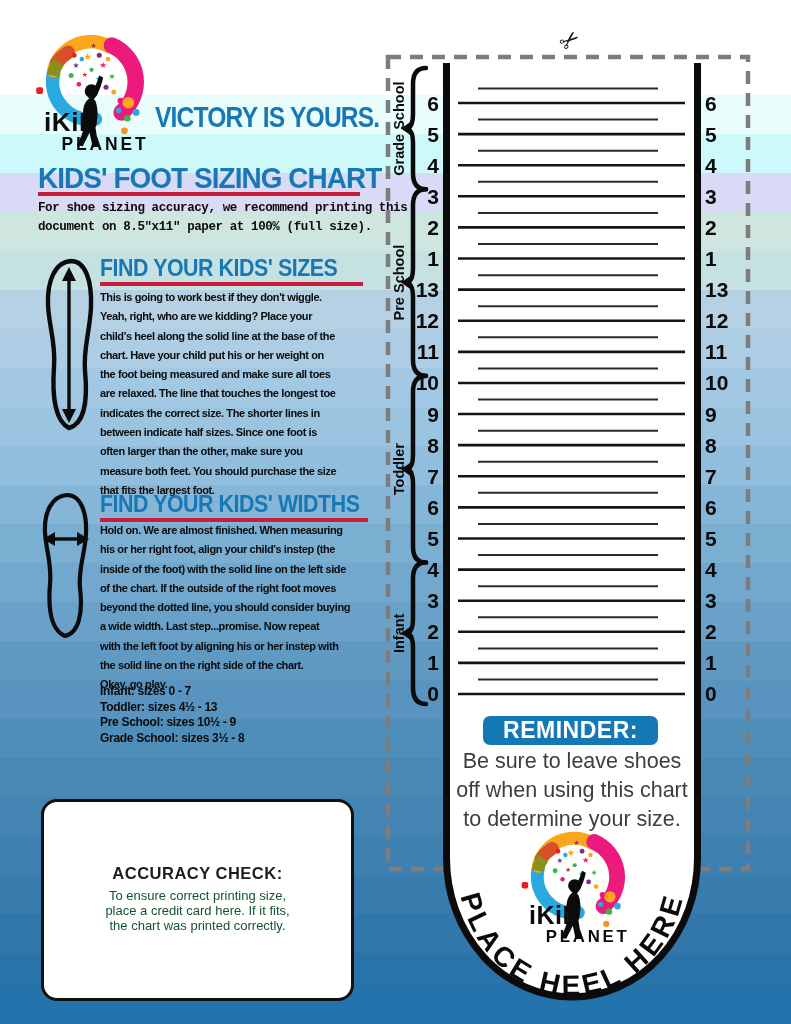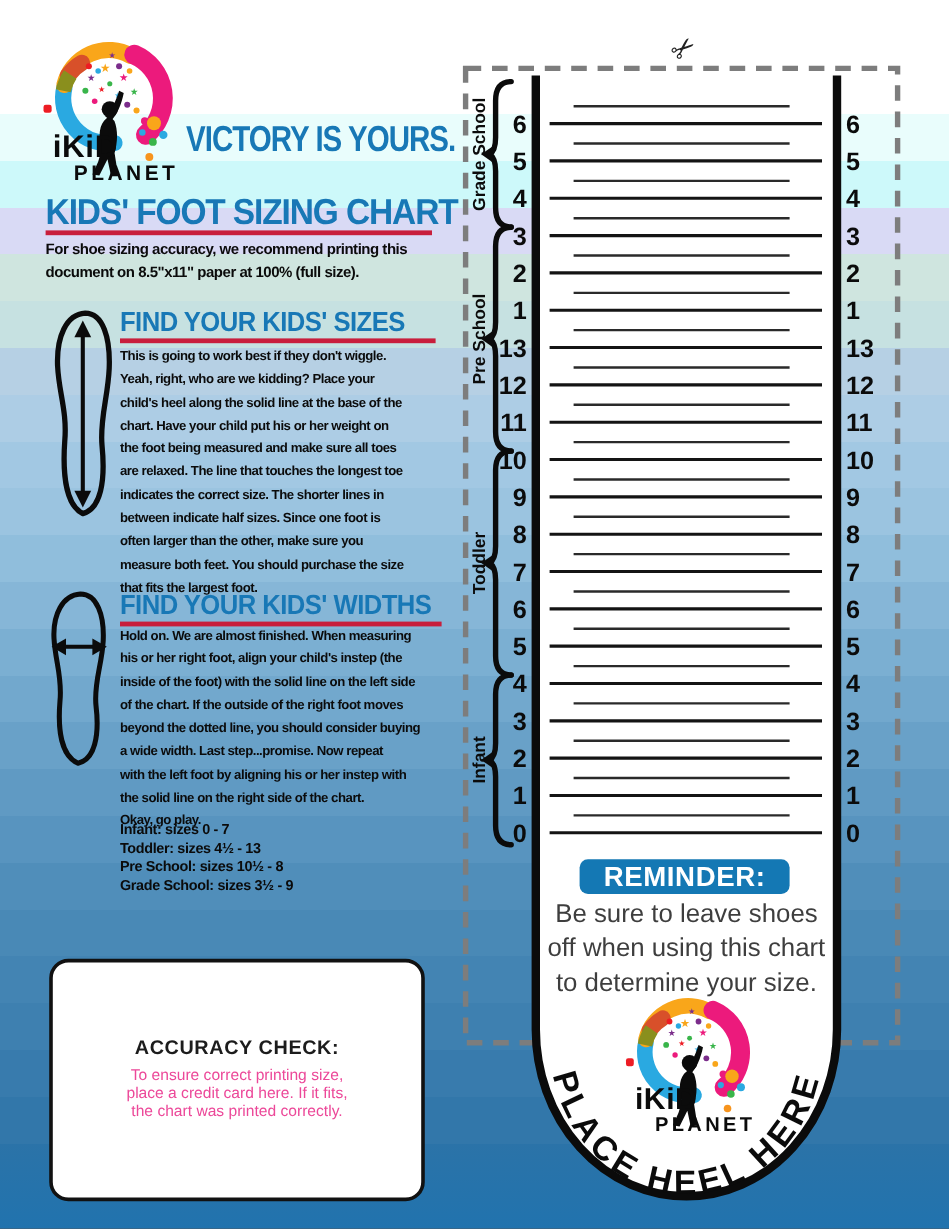--- a/index.html
+++ b/index.html
@@ -34,32 +34,32 @@
   }
   .abs{position:absolute;}
   .blue-head{color:#1878b6;font-weight:800;}
   .red-rule{background:#c81e3c;}
   .victory{left:155px;top:100px;font-size:30px;letter-spacing:-1px;
     transform:scaleX(.82);transform-origin:left top;white-space:nowrap;}
   .doc-title{left:38px;top:161px;font-size:30px;letter-spacing:-1px;
     transform:scaleX(.93);transform-origin:left top;white-space:nowrap;}
   .rule-title{left:38px;top:192px;width:322px;height:4px;}
   .intro{left:38px;top:199px;font-size:12.5px;font-weight:700;color:#0b0b0b;
-    line-height:18.5px;letter-spacing:-.4px;white-space:pre-line;}
+    line-height:18.5px;letter-spacing:-.4px;white-space:pre-line;font-family:Liberation Mono, monospace;}
   .sec-head{font-size:23px;letter-spacing:-.5px;transform:scaleX(.93);
     transform-origin:left top;white-space:nowrap;}
   .body-text{font-size:11px;font-weight:700;color:#0b0b0b;line-height:19.3px;
     letter-spacing:-.4px;white-space:pre-line;width:292px;}
   .ranges div{font-size:12px;font-weight:800;color:#0b0b0b;line-height:15.6px;
     letter-spacing:-.3px;}
   .acc-box{left:41px;top:799px;width:307px;height:196px;background:#fff;
     border:3.5px solid #111;border-radius:16px;text-align:center;color:#1c1c1c;}
   .acc-title{margin-top:62px;font-size:16.5px;font-weight:600;letter-spacing:.5px;}
   .acc-body{margin-top:6px;font-size:13px;font-weight:500;line-height:14.8px;
-    white-space:pre-line;color:#ec4899;}
+    white-space:pre-line;color:#14532d;}
 </style>
 </head>
 <body>
 
 <div class="page">
 
   <svg class="abs" style="left:31px;top:31px" width="121" height="126" viewBox="0 0 124 130">
     <g id="logo-top-slot">
         <path d="M 23,43 A 39,39 0 0 0 66,91" fill="none" stroke="#2aa9e1" stroke-width="14" stroke-linecap="round"></path>
         <path d="M 23,41 A 39,39 0 0 1 80,16" fill="none" stroke="#f9a61a" stroke-width="14" stroke-linecap="round"></path>
@@ -143,22 +143,22 @@
 of the chart.  If the outside of the right foot moves
 beyond the dotted line,  you should consider buying
 a wide width.  Last step...promise.  Now repeat
 with the left foot by aligning his or her instep with
 the solid line on the right side of the chart.
 Okay, go play.</div>
 
   <div class="abs ranges" style="left:100px;top:684px">
     <div>Infant: sizes 0 - 7</div>
     <div>Toddler: sizes 4½ - 13</div>
-    <div>Pre School: sizes 10½ - 8</div>
-    <div>Grade School: sizes 3½ - 9</div>
+    <div>Pre School: sizes 10½ - 9</div>
+    <div>Grade School: sizes 3½ - 8</div>
   </div>
 
   <div class="abs acc-box">
     <div class="acc-title">ACCURACY CHECK:</div>
     <div class="acc-body">To ensure correct printing size,
 place a credit card here.  If it fits,
 the chart was printed correctly.</div>
   </div>
 
   <svg id="chart-svg" class="abs" style="left:375px;top:30px" width="416" height="994" viewBox="0 0 416 994">

